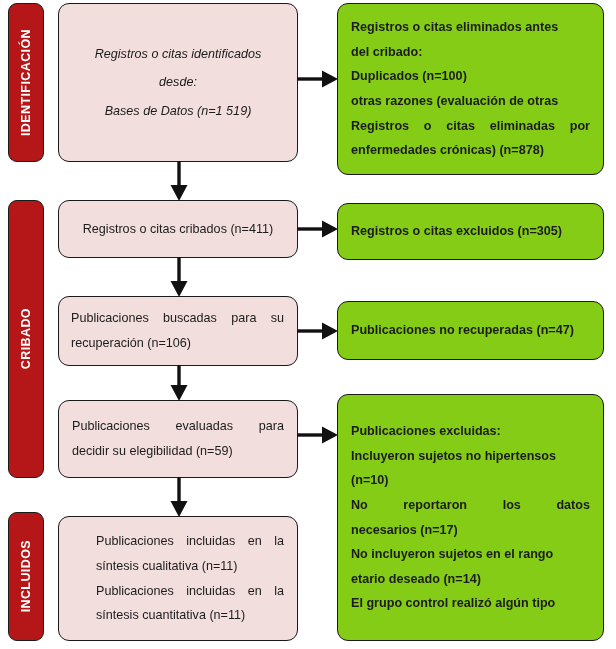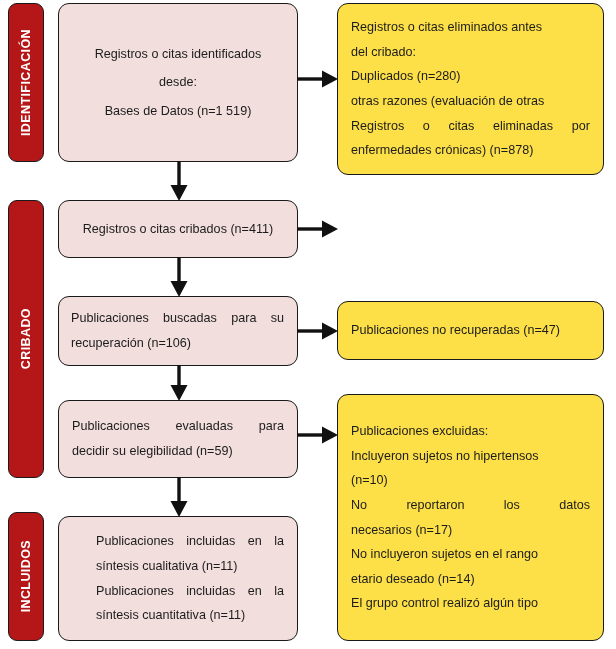--- a/index.html
+++ b/index.html
@@ -45,35 +45,35 @@
     position: absolute;
     box-sizing: border-box;
     border: 1.9px solid #1a1a1a;
     border-radius: 11px;
     display: flex;
     flex-direction: column;
     justify-content: center;
     padding: 6px 13px;
   }
   .node.pink  { background: #f2dedd; }
-  .node.grey  { background: #fde047; }
+  .node.grey  { background: #84cc16; font-weight: bold; }
 
   .node .line {
     font-size: 12.6px;
     color: #1c1c1c;
     line-height: 1.95;
     text-align: justify;
     text-align-last: left;
     white-space: normal;
   }
   .node .line.justify-both {
     text-align: justify;
     text-align-last: justify;
   }
-  .node .line.center { text-align: center; text-align-last: center; }
+  .node .line.center { text-align: center; text-align-last: center; font-style: italic; }
   .node.tall .line { line-height: 2.25; }
 
   
   .arrow {
     position: absolute;
   }
   .arrow svg { display: block; overflow: visible; }
 </style>
 </head>
 <body>
@@ -115,26 +115,29 @@
   <div class="node pink" style="left:58px; top:516px; width:240px; height:125px;padding-left:37px;">
     <div class="line justify-both">Publicaciones incluidas en la</div>
     <div class="line">síntesis cualitativa (n=11)</div>
     <div class="line justify-both">Publicaciones incluidas en la</div>
     <div class="line">síntesis cuantitativa (n=11)</div>
   </div>
 
   <div class="node grey" style="left:337px; top:3px; width:267px; height:172px;">
     <div class="line">Registros o citas eliminados antes</div>
     <div class="line">del cribado:</div>
-    <div class="line">Duplicados (n=280)</div>
+    <div class="line">Duplicados (n=100)</div>
     <div class="line">otras razones (evaluación de otras</div>
     <div class="line justify-both">Registros o citas eliminadas por</div>
     <div class="line">enfermedades crónicas) (n=878)</div>
   </div>
 
+  <div class="node grey" style="left:337px; top:203px; width:267px; height:57px;">
+    <div class="line">Registros o citas excluidos (n=305)</div>
+  </div>
 
   <div class="node grey" style="left:337px; top:301px; width:267px; height:59px;">
     <div class="line">Publicaciones no recuperadas (n=47)</div>
   </div>
 
   <div class="node grey" style="left:337px; top:394px; width:267px; height:247px;">
     <div class="line">Publicaciones excluidas:</div>
     <div class="line">Incluyeron sujetos no hipertensos</div>
     <div class="line">(n=10)</div>
     <div class="line justify-both">No reportaron los datos</div>

